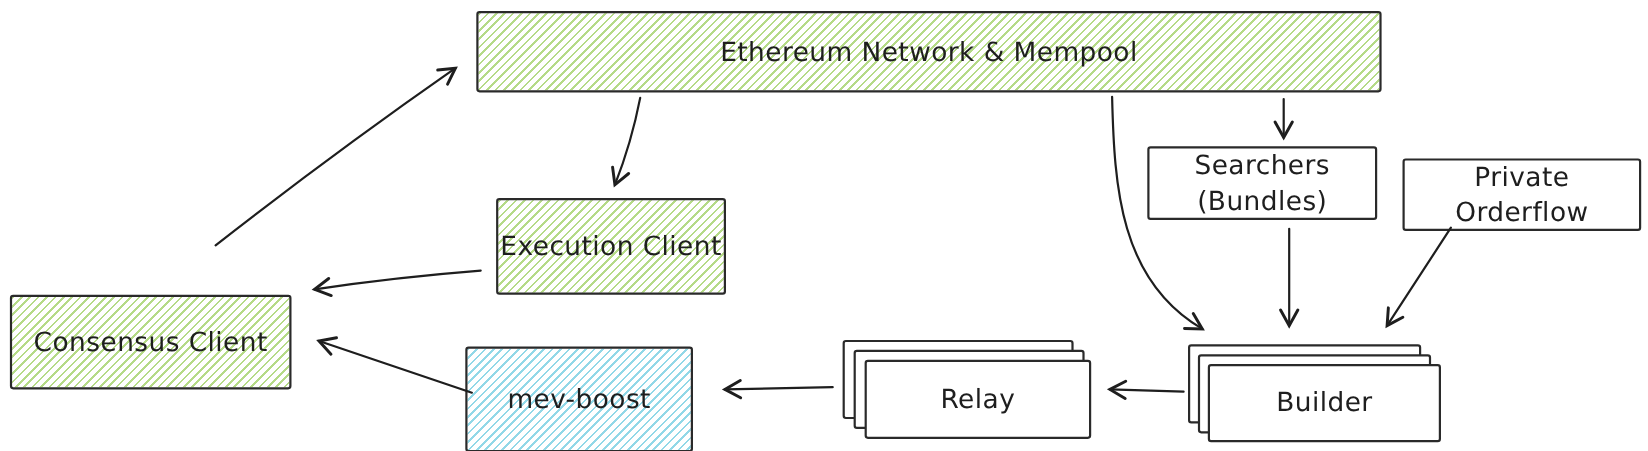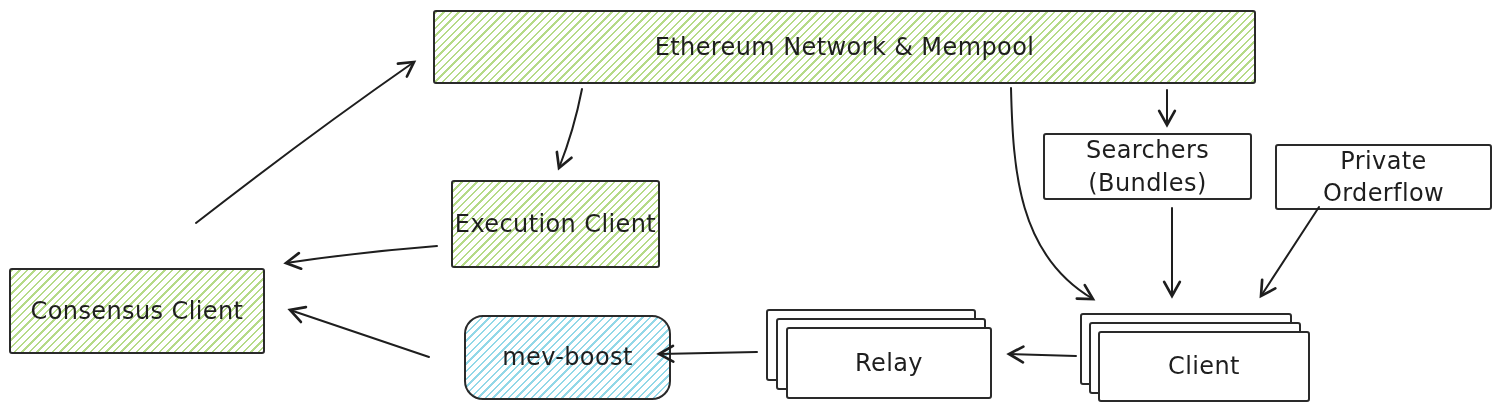--- a/index.html
+++ b/index.html
@@ -78,34 +78,34 @@
   </div>
 
   <div class="node hatch-green" style="left:436px; top:180px; width:209px; height:88px;margin-left:15px;">
     <span>Execution Client</span>
   </div>
 
   <div class="node hatch-green" style="left:9px; top:236px; width:256px; height:86px;margin-top:32px;">
     <span>Consensus Client</span>
   </div>
 
-  <div class="node hatch-blue" style="left:464px; top:315px; width:207px; height:85px;border-radius:19px;">
+  <div class="node hatch-blue" style="left:423px; top:315px; width:207px; height:96px;">
     <span>mev-boost</span>
   </div>
 
   <div class="stack-ghost z1" style="left:766px; top:309px; width:210px; height:72px;"></div>
   <div class="stack-ghost z2" style="left:776px; top:318px; width:210px; height:72px;"></div>
   <div class="node" style="left:786px; top:327px; width:206px; height:72px;">
     <span>Relay</span>
   </div>
 
   <div class="stack-ghost z1" style="left:1080px; top:313px; width:212px; height:72px;"></div>
   <div class="stack-ghost z2" style="left:1089px; top:322px; width:212px; height:72px;"></div>
   <div class="node" style="left:1098px; top:331px; width:212px; height:71px;">
-    <span>Client</span>
+    <span>Builder</span>
   </div>
 
   <div class="node" style="left:1043px; top:133px; width:209px; height:67px;">
     <span>Searchers (Bundles)</span>
   </div>
 
   <div class="node" style="left:1275px; top:132px; width:217px; height:66px;margin-top:12px;">
     <span>Private Orderflow</span>
   </div>
 

